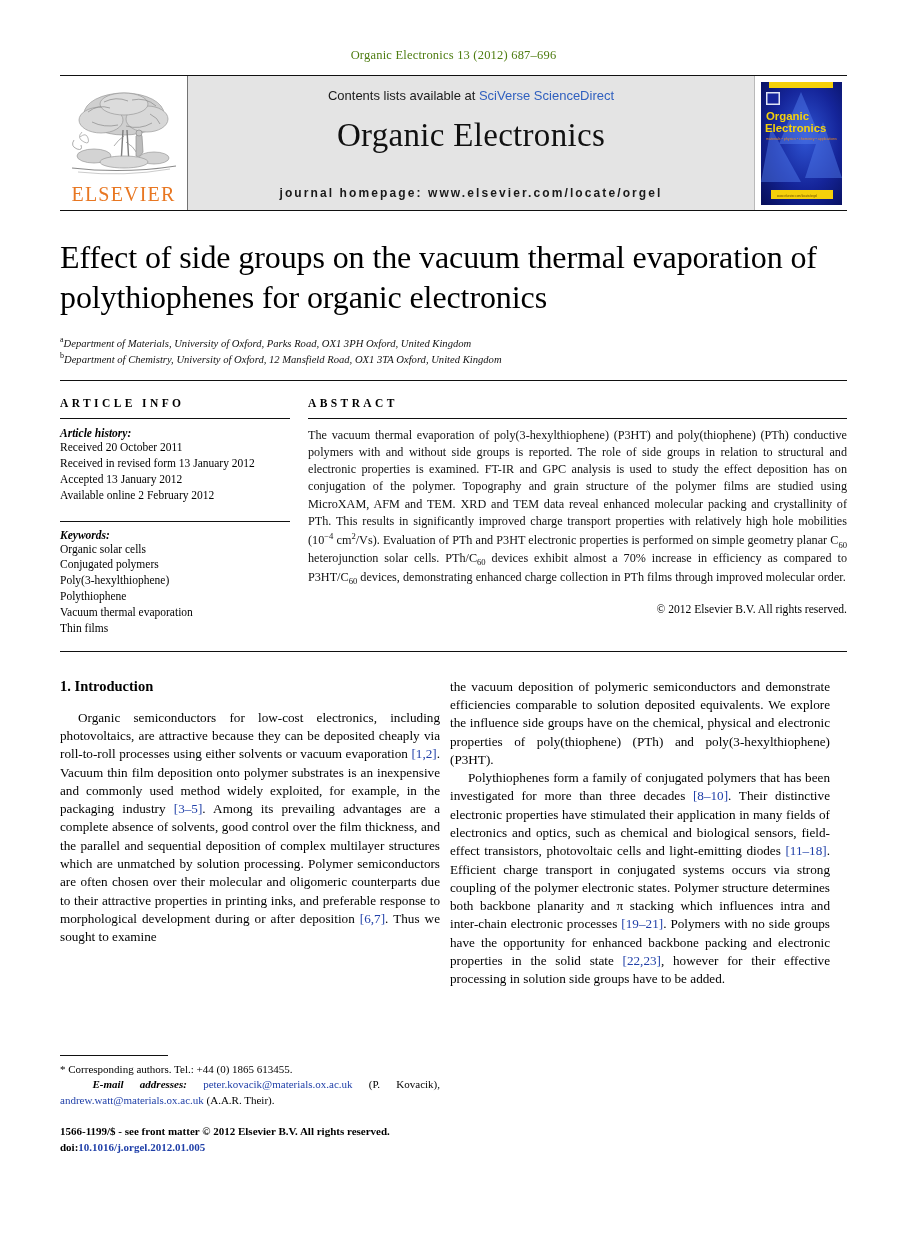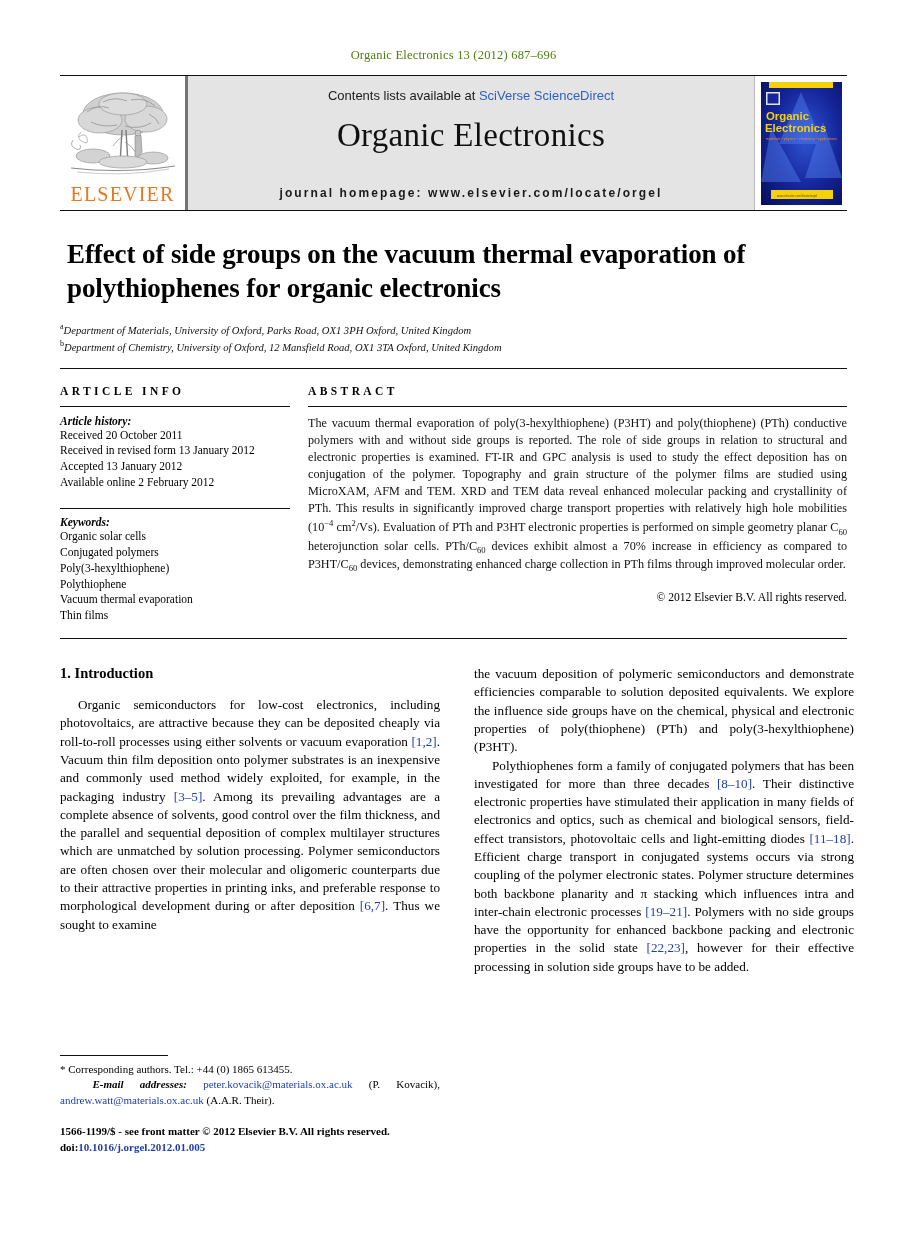--- a/index.html
+++ b/index.html
@@ -31,21 +31,21 @@
   .masthead {
     margin: 12px 60px 0 60px;
     border-top: 1.6px solid #111;
     display: flex;
     align-items: stretch;
     height: 135px;
   }
   .elsevier-logo {
     width: 128px;
     flex: 0 0 128px;
-    border-right: 3px solid #737373;
+    border-right: 1px solid #737373;
     background: #fff;
     display: flex;
     flex-direction: column;
     align-items: center;
     justify-content: flex-end;
     padding-bottom: 4px;
   }
   .tree-wrap { width: 112px; height: 96px; margin-top: 4px; }
   .elsevier-word {
     font-family: "Liberation Serif", serif;
@@ -107,24 +107,24 @@
     position: relative;
     overflow: hidden;
     background: #c2410c;
   }
 
   
   .rule-strong { margin: 0 60px; border-top: 1.6px solid #111; }
   .title-block { margin: 0 60px; padding-top: 26px; }
   h1.article-title {
     font-family: "Liberation Serif", serif;
-    font-size: 27px;
-    font-weight: 700;
+    font-size: 32px;
+    font-weight: 400;
     line-height: 1.26;
-    margin: 0 0 16px 7px;
+    margin: 0 0 16px 0;
     letter-spacing: -.1px;
   }
   .authors {
     font-family: "Liberation Serif", serif;
     font-size: 18.5px;
     line-height: 1.34;
     margin-bottom: 11px;
   }
   .authors sup { font-size: 10.5px; color: #1a2f8f; vertical-align: super; }
   .affil {
@@ -183,21 +183,21 @@
     font-size: 11.6px;
     margin-top: 16px;
   }
 
   .rule-bottom { margin: 14px 60px 0 60px; border-top: 1.6px solid #111; }
 
   
   .body-cols {
     margin: 26px 60px 0 60px;
     display: flex;
-    gap: 34px;
+    gap: 10px;
     position: relative;
   }
   .bcol { width: 380px; flex: 0 0 380px; position: relative; }
   h2.sec-title {
     font-family: "Liberation Serif", serif;
     font-size: 14.5px;
     font-weight: 700;
     margin: 0 0 14px 0;
   }
   .para {

